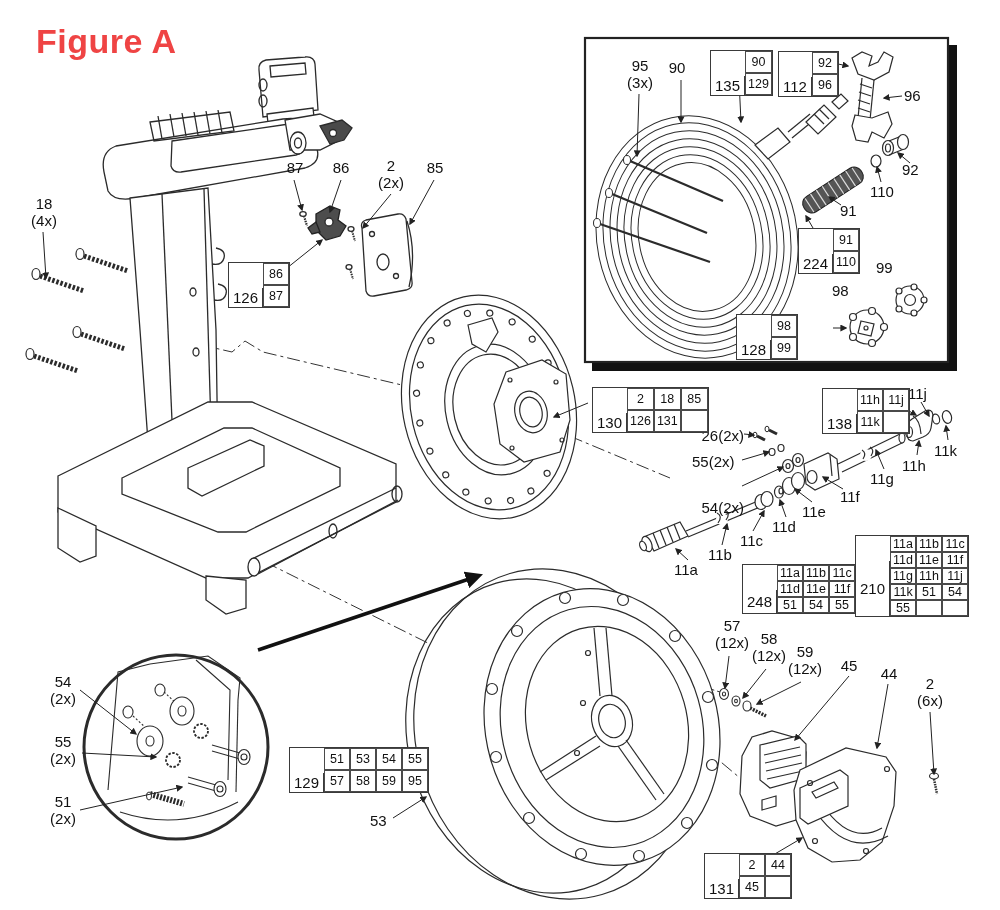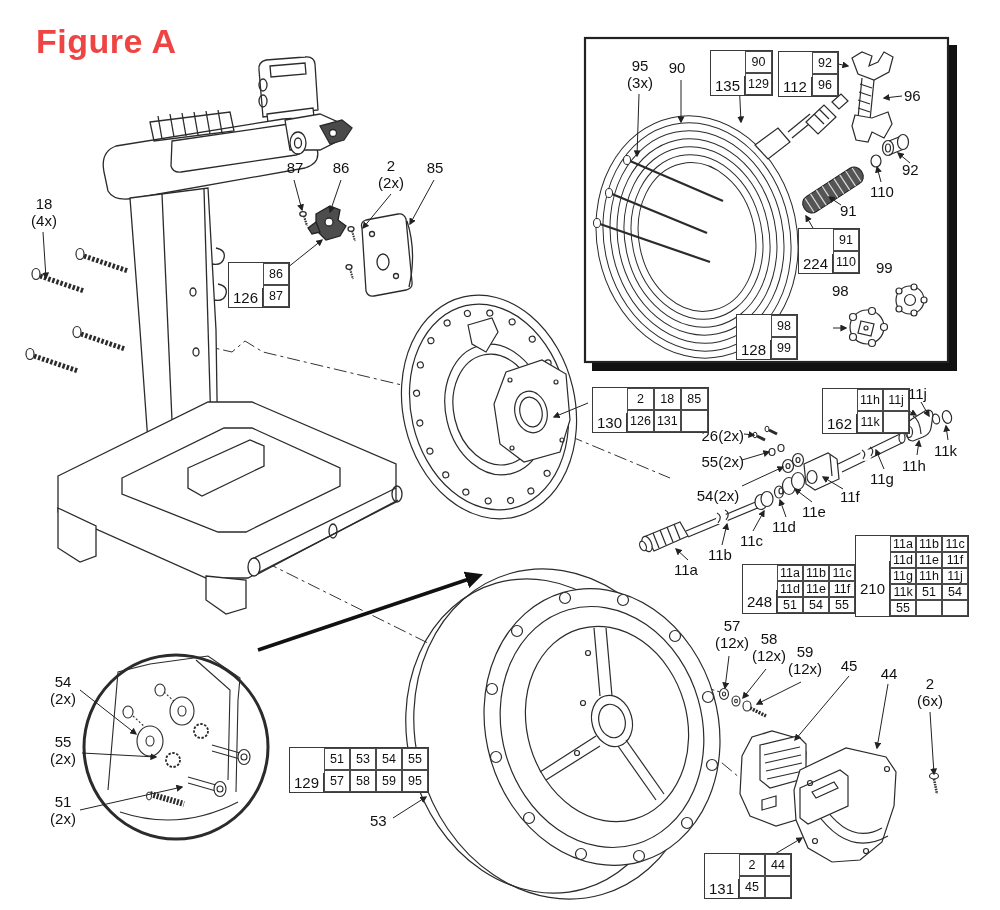--- a/index.html
+++ b/index.html
@@ -489,22 +489,22 @@
 <div class="co" style="left:934px;top:443px;width:38px">11k</div>
 <div class="co" style="left:902px;top:458px;width:38px">11h</div>
 <div class="co" style="left:870px;top:471px;width:38px">11g</div>
 <div class="co" style="left:840px;top:489px;width:34px">11f</div>
 <div class="co" style="left:802px;top:504px;width:36px">11e</div>
 <div class="co" style="left:772px;top:519px;width:36px">11d</div>
 <div class="co" style="left:740px;top:533px;width:36px">11c</div>
 <div class="co" style="left:708px;top:547px;width:36px">11b</div>
 <div class="co" style="left:674px;top:562px;width:36px">11a</div>
 <div class="co" style="left:692px;top:428px;width:52px;text-align:right">26(2x)</div>
-<div class="co" style="left:692px;top:454px;width:52px;text-align:right">55(2x)</div>
-<div class="co" style="left:692px;top:488px;width:52px;text-align:center">54(2x)</div>
+<div class="co" style="left:692px;top:454px;width:52px;">55(2x)</div>
+<div class="co" style="left:692px;top:500px;width:52px;text-align:right">54(2x)</div>
 <div class="co" style="left:710px;top:618px;width:44px;text-align:center">57
 (12x)</div>
 <div class="co" style="left:747px;top:631px;width:44px;text-align:center">58
 (12x)</div>
 <div class="co" style="left:783px;top:644px;width:44px;text-align:center">59
 (12x)</div>
 <div class="co" style="left:834px;top:658px;width:30px;text-align:center">45</div>
 <div class="co" style="left:874px;top:666px;width:30px;text-align:center">44</div>
 <div class="co" style="left:910px;top:676px;width:40px;text-align:center">2
 (6x)</div>
@@ -562,21 +562,21 @@
     <div class="cell">2</div>
     <div class="cell">18</div>
     <div class="cell">85</div>
     <div class="cell">126</div>
     <div class="cell">131</div>
     <div class="cell"></div>
   </div>
 </div>
 
 <div class="pbox" style="left:822px;top:388px">
-  <div class="ref">162</div>
+  <div class="ref">138</div>
   <div class="grid" style="grid-template-columns:repeat(2,1fr)">
     <div class="cell">11h</div>
     <div class="cell">11j</div>
     <div class="cell">11k</div>
     <div class="cell"></div>
   </div>
 </div>
 
 <div class="pbox" style="left:742px;top:564px">
   <div class="ref">248</div>

